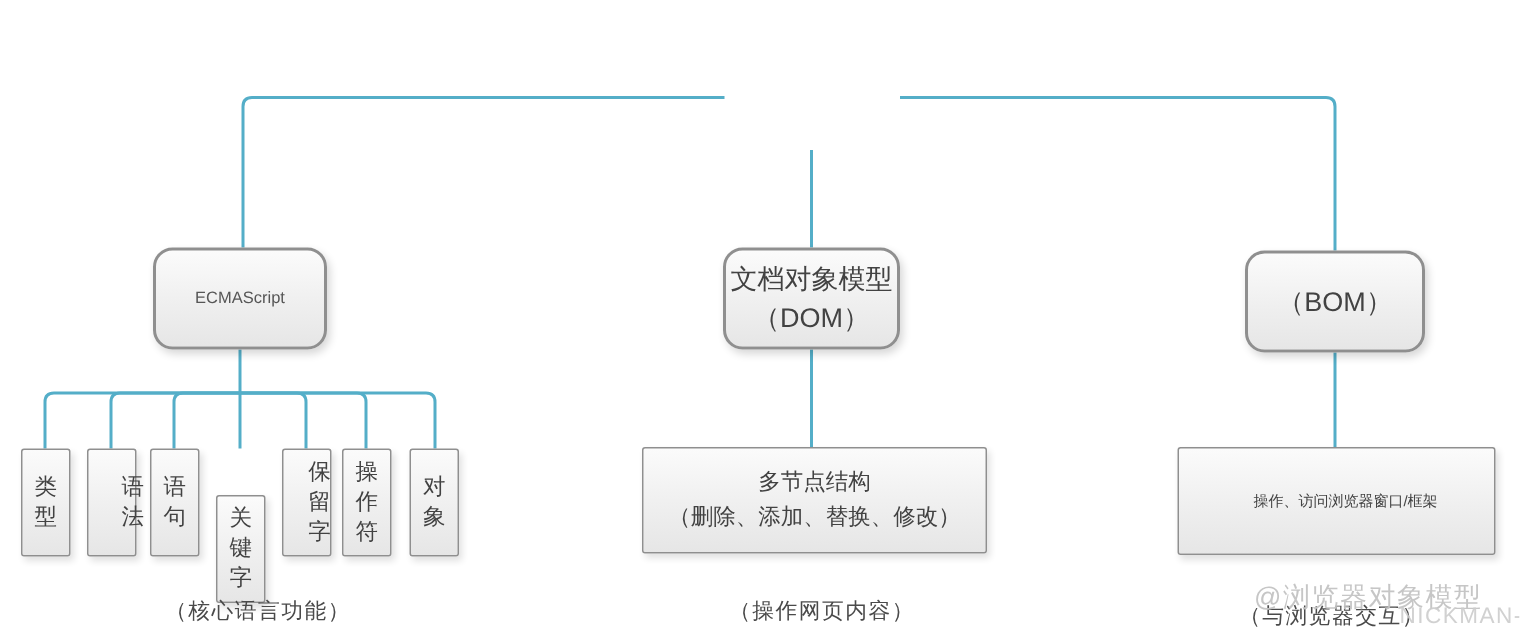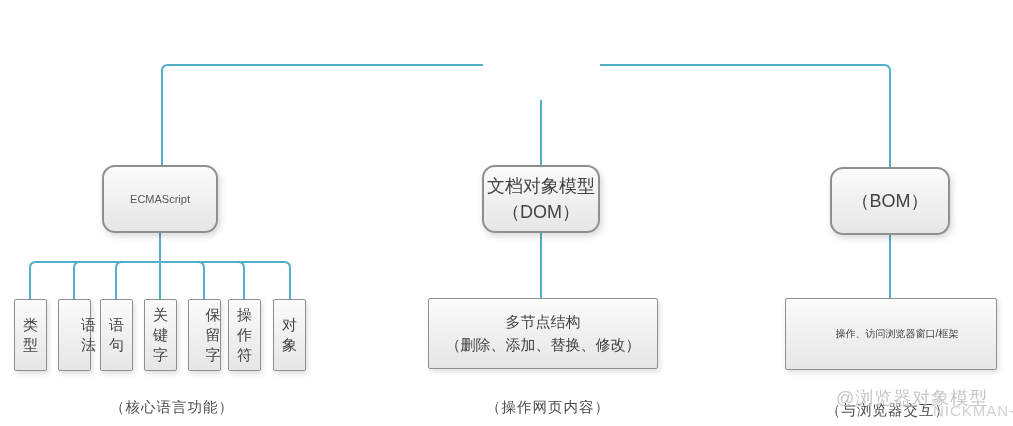--- a/index.html
+++ b/index.html
@@ -82,21 +82,21 @@
 
   <div class="node rect vbox" style="left:14px;">
     <span class="vtxt">类型</span>
   </div>
   <div class="node rect vbox" style="left:58px;padding-left:28px;">
     <span class="vtxt">语法</span>
   </div>
   <div class="node rect vbox" style="left:100px;">
     <span class="vtxt">语句</span>
   </div>
-  <div class="node rect vbox" style="left:144px;">
+  <div class="node rect vbox" style="left:144px;margin-top:31px;">
     <span class="vtxt">关键字</span>
   </div>
   <div class="node rect vbox" style="left:188px;padding-left:17px;">
     <span class="vtxt">保留字</span>
   </div>
   <div class="node rect vbox" style="left:273px;">
     <span class="vtxt">对象</span>
   </div>
   <div class="node rect vbox" style="left:228px;">
     <span class="vtxt">操作符</span>

